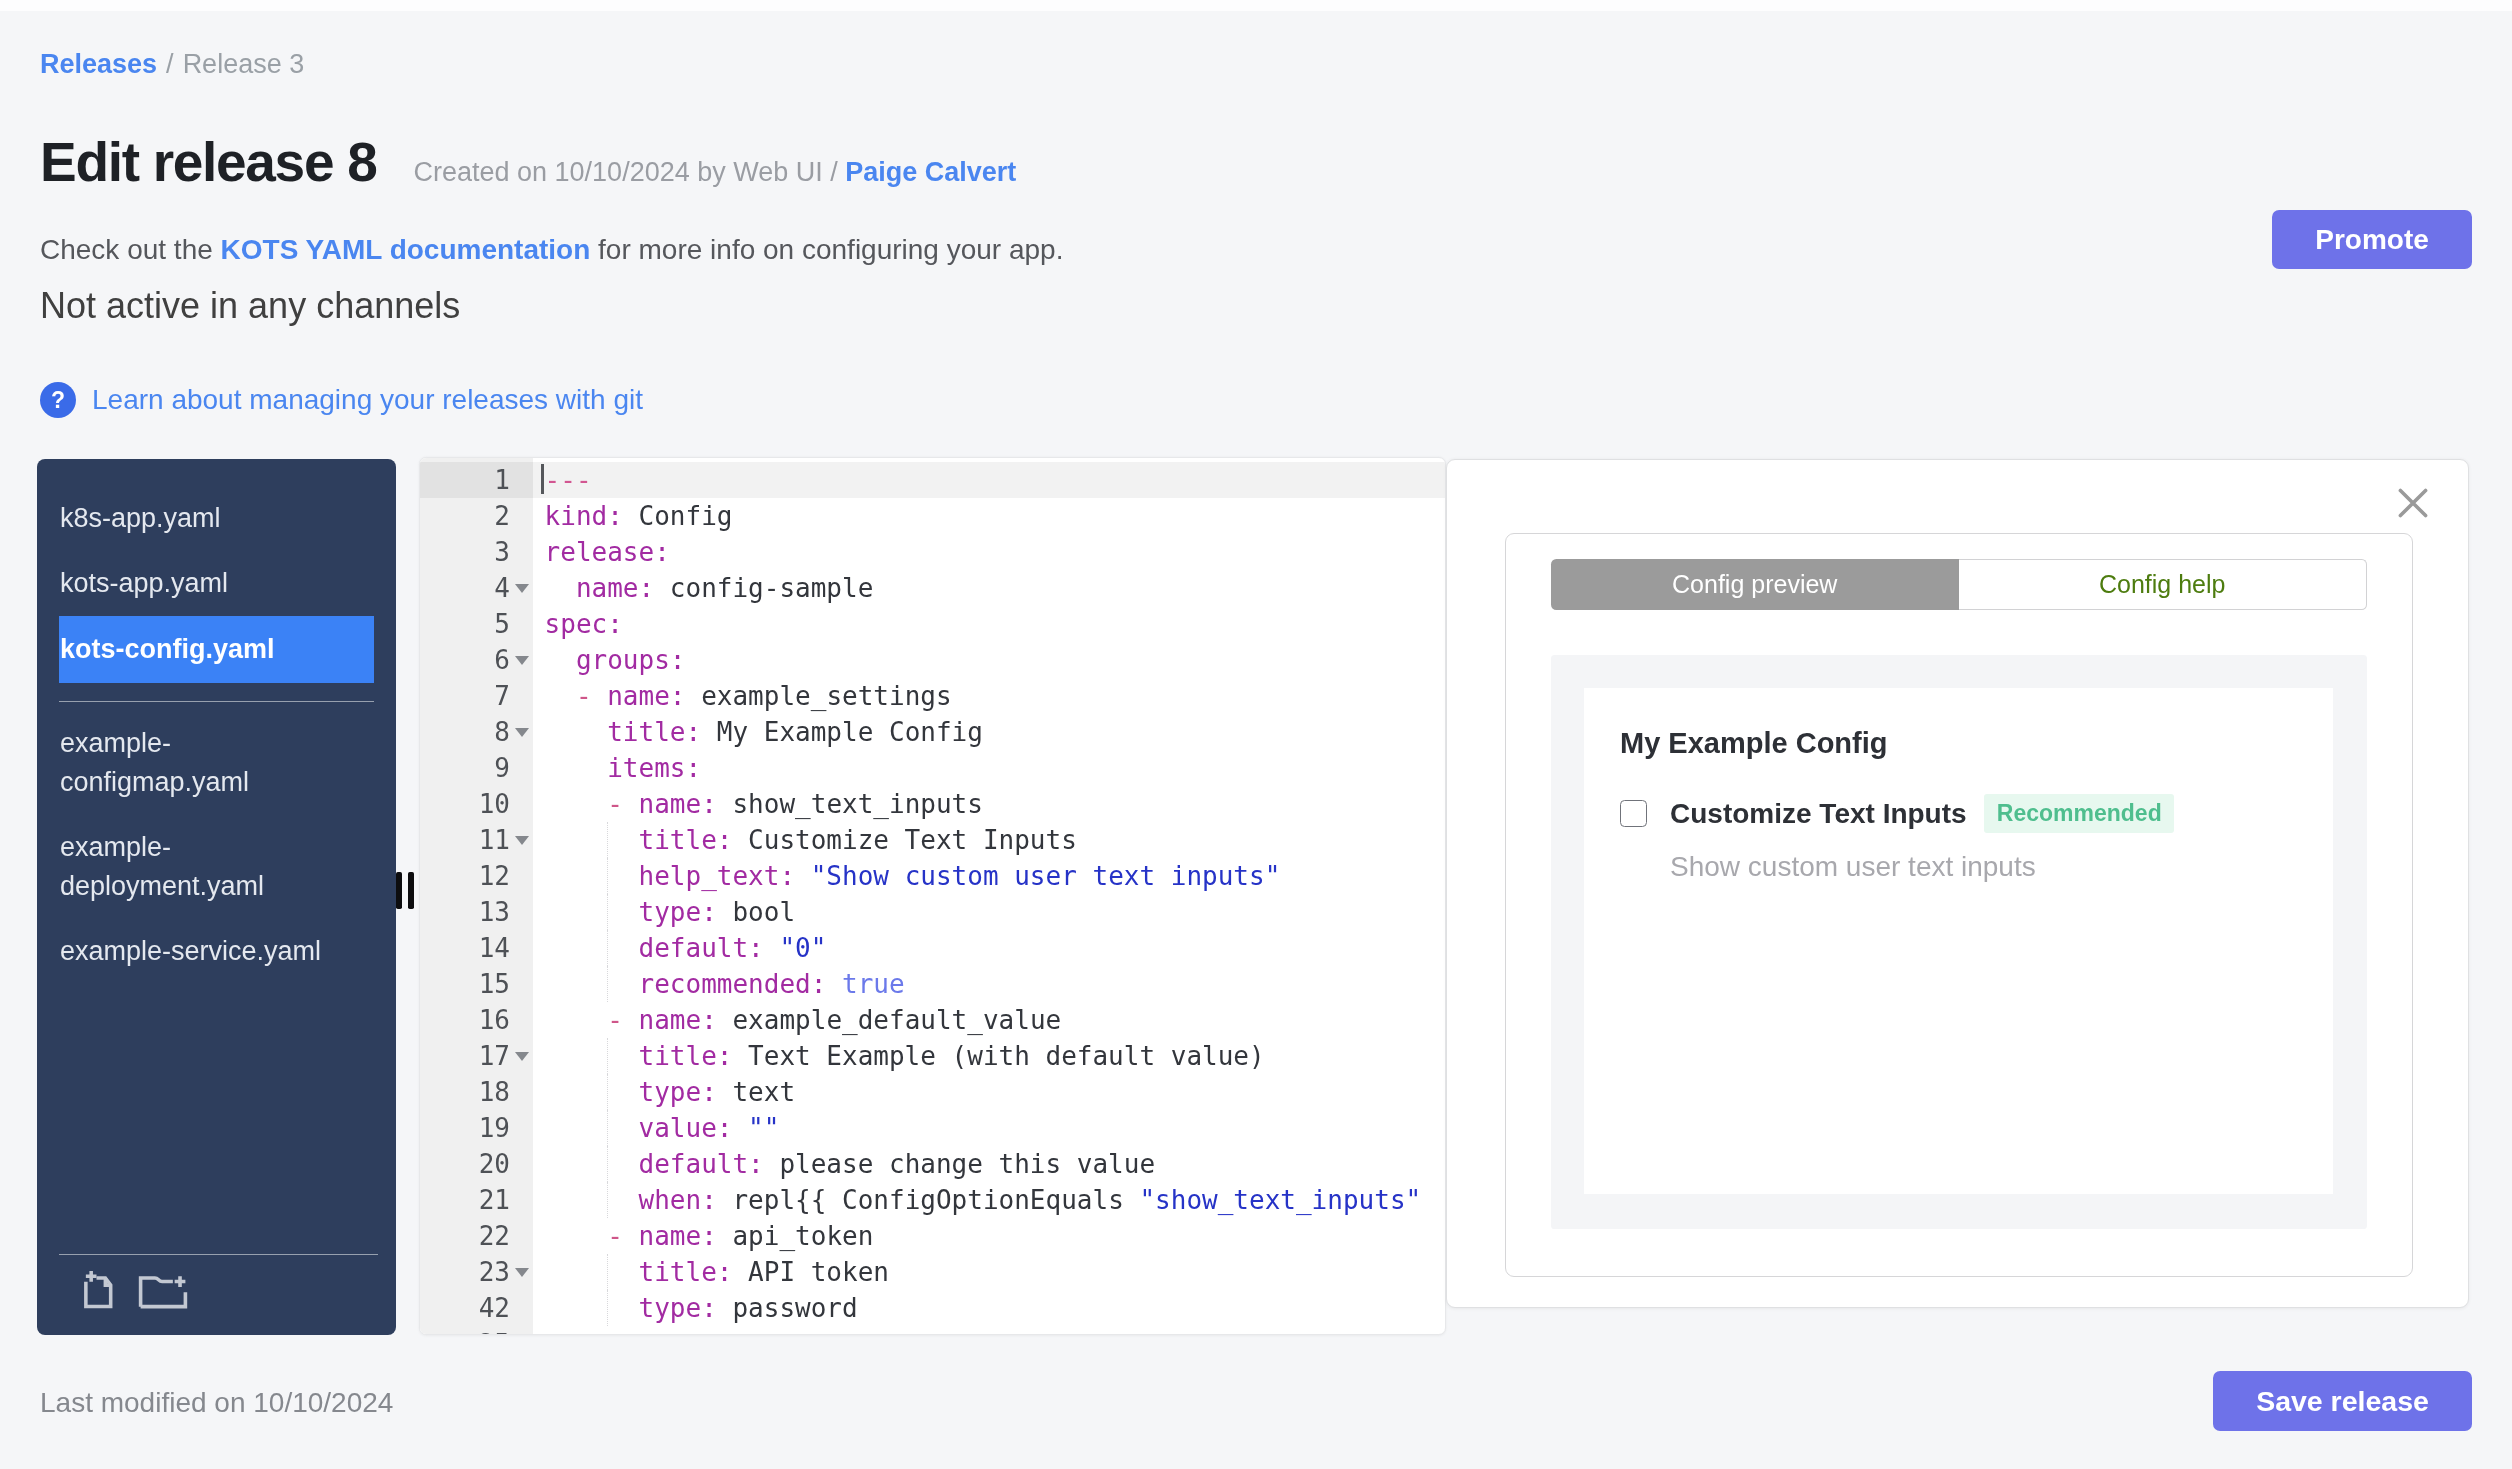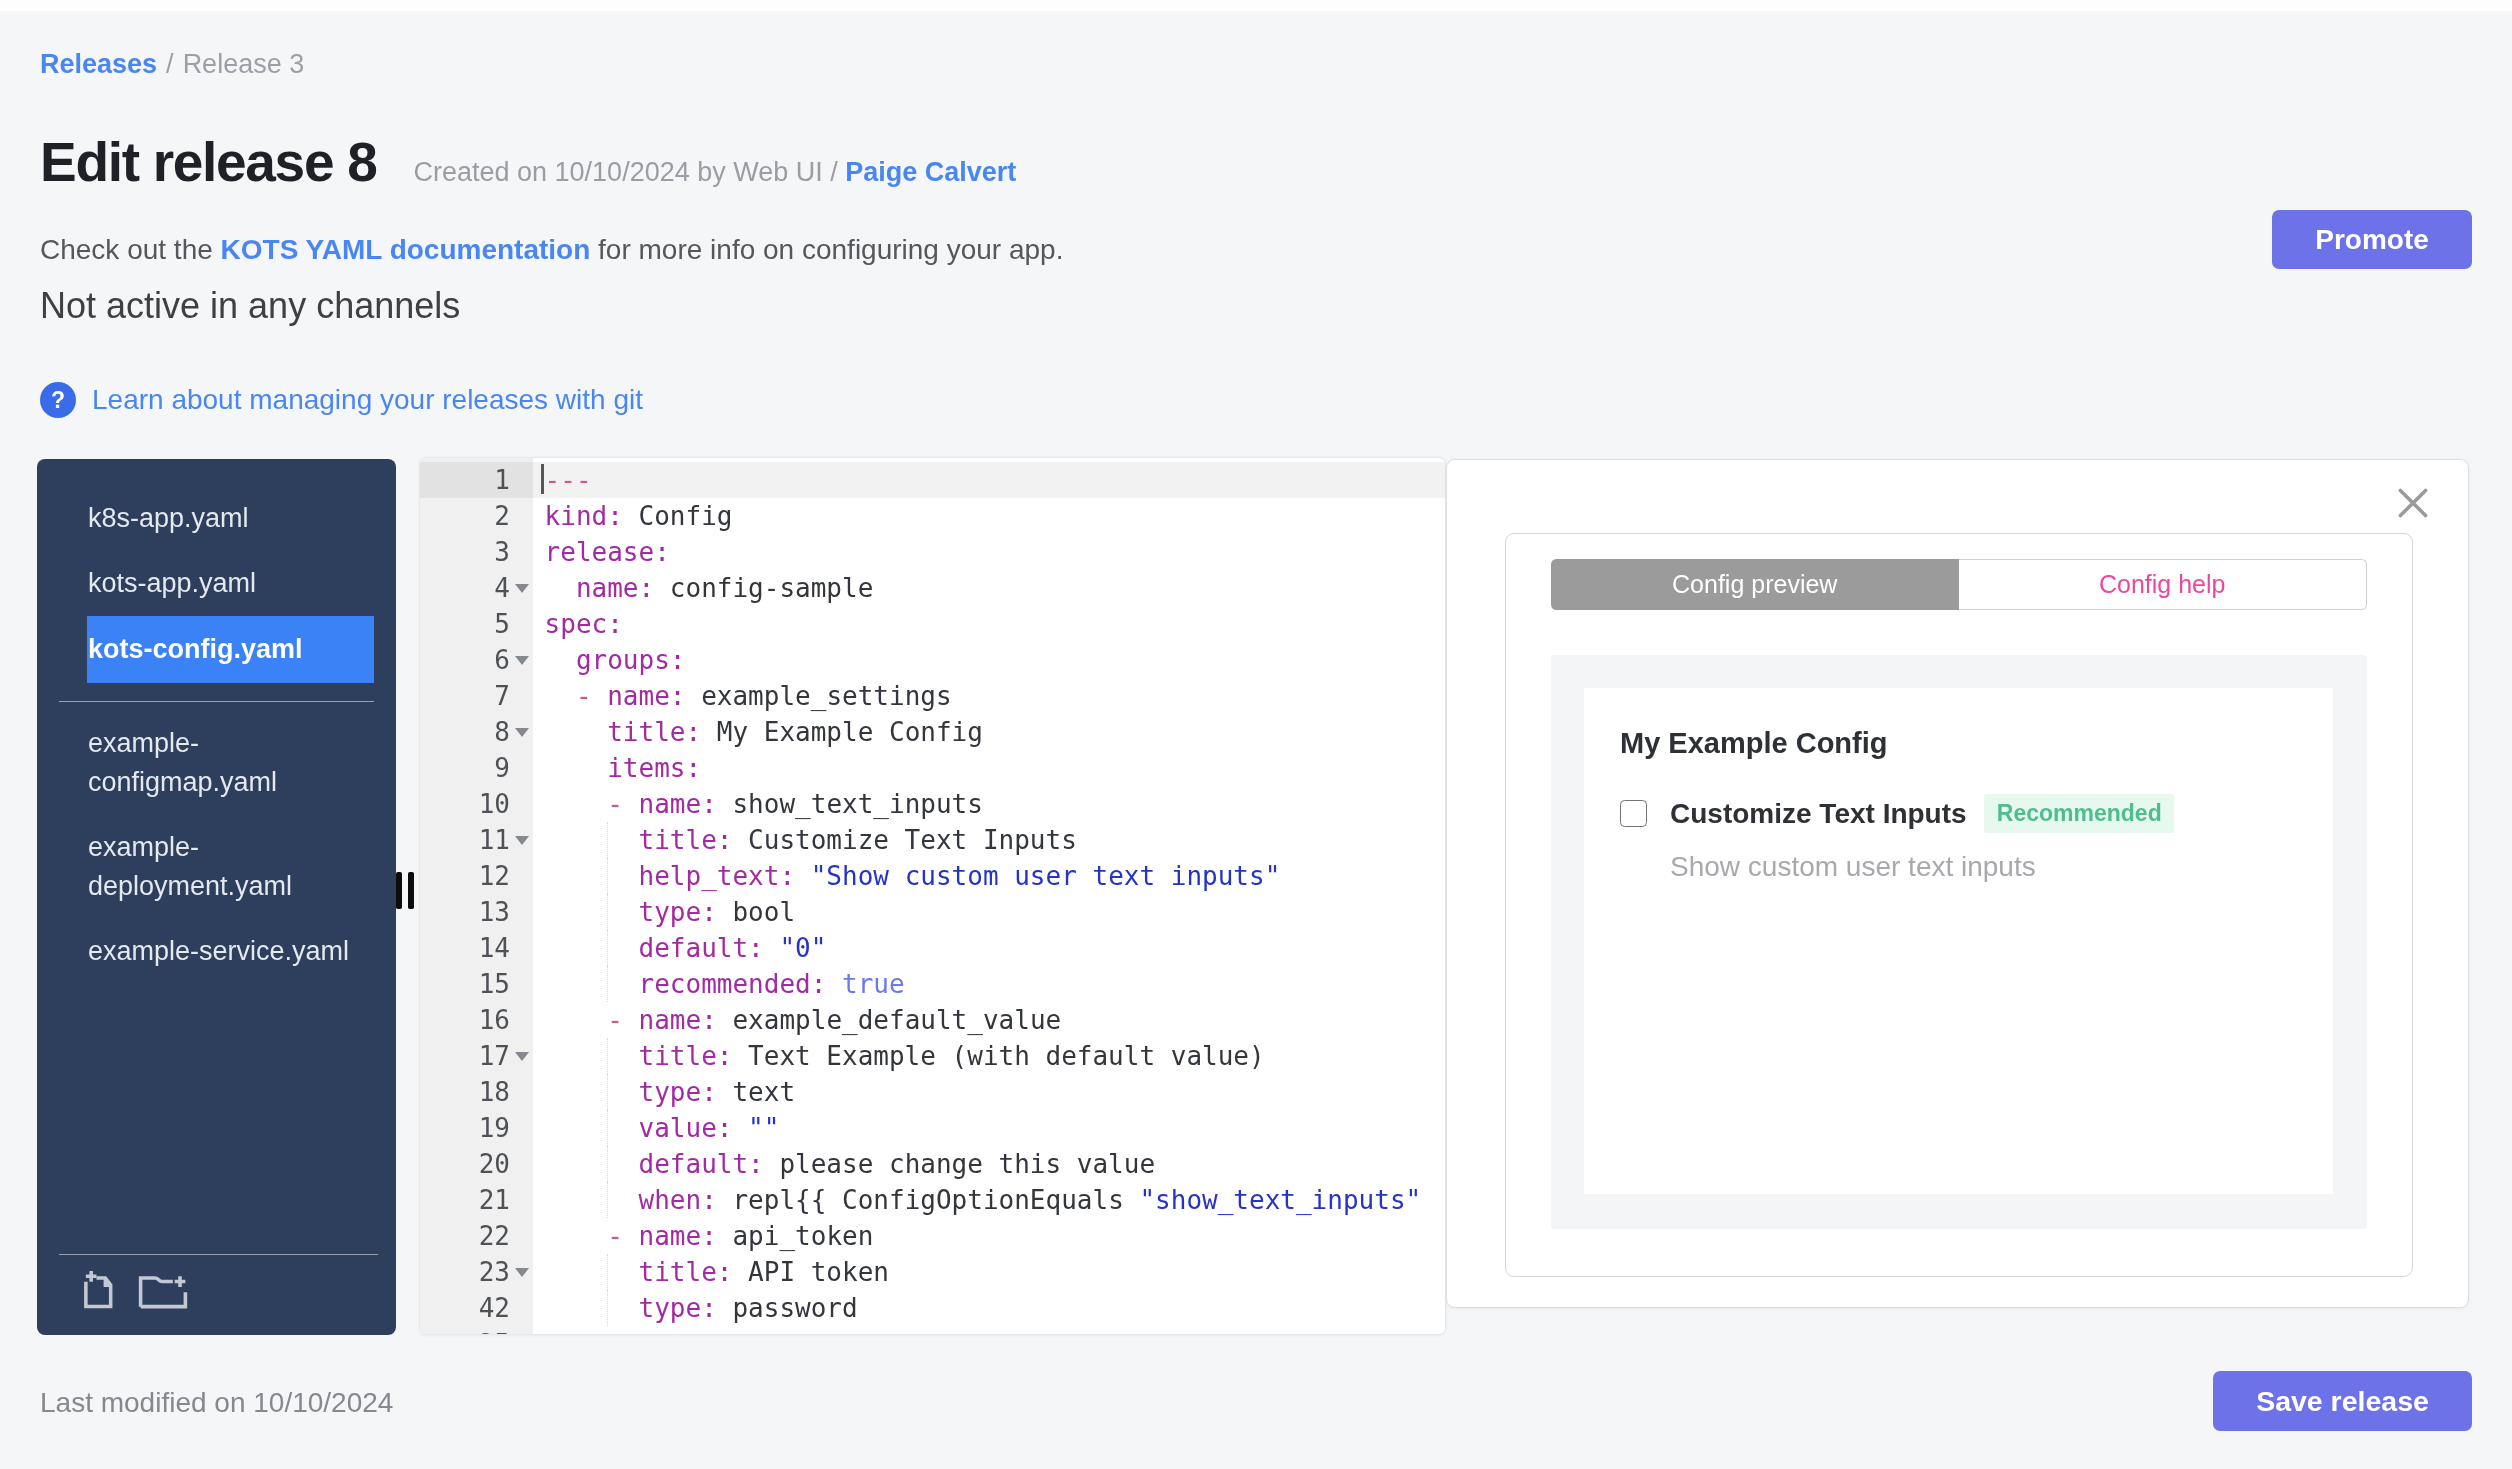--- a/index.html
+++ b/index.html
@@ -34,21 +34,21 @@
 
   .btn{display:flex;align-items:center;justify-content:center;background:#6e72e9;color:#fff;
     border:none;border-radius:7.1px;font-weight:700;cursor:pointer;font-family:"Liberation Sans",sans-serif;}
   .promote-btn{position:absolute;left:2272px;top:210px;width:200px;height:59px;font-size:28px;}
   .save-btn{position:absolute;left:2213px;top:1371px;width:259px;height:60px;font-size:28.5px;}
 
   
   .sidebar{position:absolute;left:37px;top:459px;width:359px;height:876px;background:#2e3e5d;
     border-radius:8px;box-sizing:border-box;padding:27px 22px 0 22px;}
   .file-item{min-height:65px;display:flex;flex-direction:column;justify-content:center;
-    font-size:27px;line-height:39px;color:#e4e8ef;cursor:pointer;padding-left:0.9px;margin-left:28px;}
+    font-size:27px;line-height:39px;color:#e4e8ef;cursor:pointer;padding-left:0.9px;}
   .file-item.two-line{min-height:104px;}
   .file-item.selected{background:#3b82f6;font-weight:700;color:#ffffff;min-height:67px;}
   .file-divider{border:none;border-top:0.9px solid #97a0ae;margin:18px 0 9px 0;}
   .sidebar-bottom{position:absolute;left:22px;right:18px;bottom:0;border-top:0.9px solid #97a0ae;
     padding:14.3px 0 19.6px 18px;display:flex;gap:21.4px;align-items:center;}
   .sb-icon{cursor:pointer;display:block;}
 
   
   .editor{position:absolute;left:419px;top:457px;width:1027px;height:878px;background:#fff;
     border:0.9px solid #e7e8ea;border-radius:7.1px;box-sizing:border-box;display:flex;overflow:hidden;
@@ -77,21 +77,21 @@
 
   
   .preview-panel{position:absolute;left:1446px;top:459px;width:1023px;height:849px;background:#fff;
     border:0.9px solid #dfe0e2;border-radius:9px;box-sizing:border-box;box-shadow:0 0.9px 3.6px rgba(0,0,0,0.06);}
   .close-x{position:absolute;top:25px;right:37px;width:36px;height:36px;cursor:pointer;}
   .inner-card{position:absolute;left:58px;top:73px;width:908px;height:744px;
     border:1.8px solid #d6d6d8;border-radius:9px;box-sizing:border-box;}
   .tabs{margin:25px 45px 0 45px;height:51px;display:flex;}
   .tab{flex:1;display:flex;align-items:center;justify-content:center;font-size:25px;cursor:pointer;box-sizing:border-box;}
   .tab.active{background:#9b9b9b;color:#fff;border-radius:5.3px 0 0 5.3px;}
-  .tab.inactive{background:#fff;color:#ec4899;border:1.8px solid #d2d2d4;border-left:none;border-radius:0 5.3px 5.3px 0;}
+  .tab.inactive{background:#fff;color:#4d7c0f;border:1.8px solid #d2d2d4;border-left:none;border-radius:0 5.3px 5.3px 0;}
   .gray-box{margin:45px 45px 0 45px;height:574px;background:#f4f5f7;border-radius:3.6px;position:relative;}
   .content-card{position:absolute;left:33px;top:33px;right:34px;height:506px;background:#fff;
     box-sizing:border-box;padding:39px 27px 0 36px;}
   .cfg-heading{font-size:29px;font-weight:700;color:#2d3036;}
   .cb-row{margin-top:34px;display:flex;align-items:center;gap:23px;}
   .cfg-checkbox{width:27px;height:27px;appearance:none;-webkit-appearance:none;margin:0;
     border:1.8px solid #70737a;border-radius:4.5px;background:#fff;cursor:pointer;flex:none;}
   .cb-label{font-size:28px;font-weight:700;color:#2d3036;}
   .badge{margin-left:-5.3px;background:#e7f8ef;color:#4fbe8e;font-size:23px;font-weight:600;
     padding:6.2px 12.5px;border-radius:3px;}

